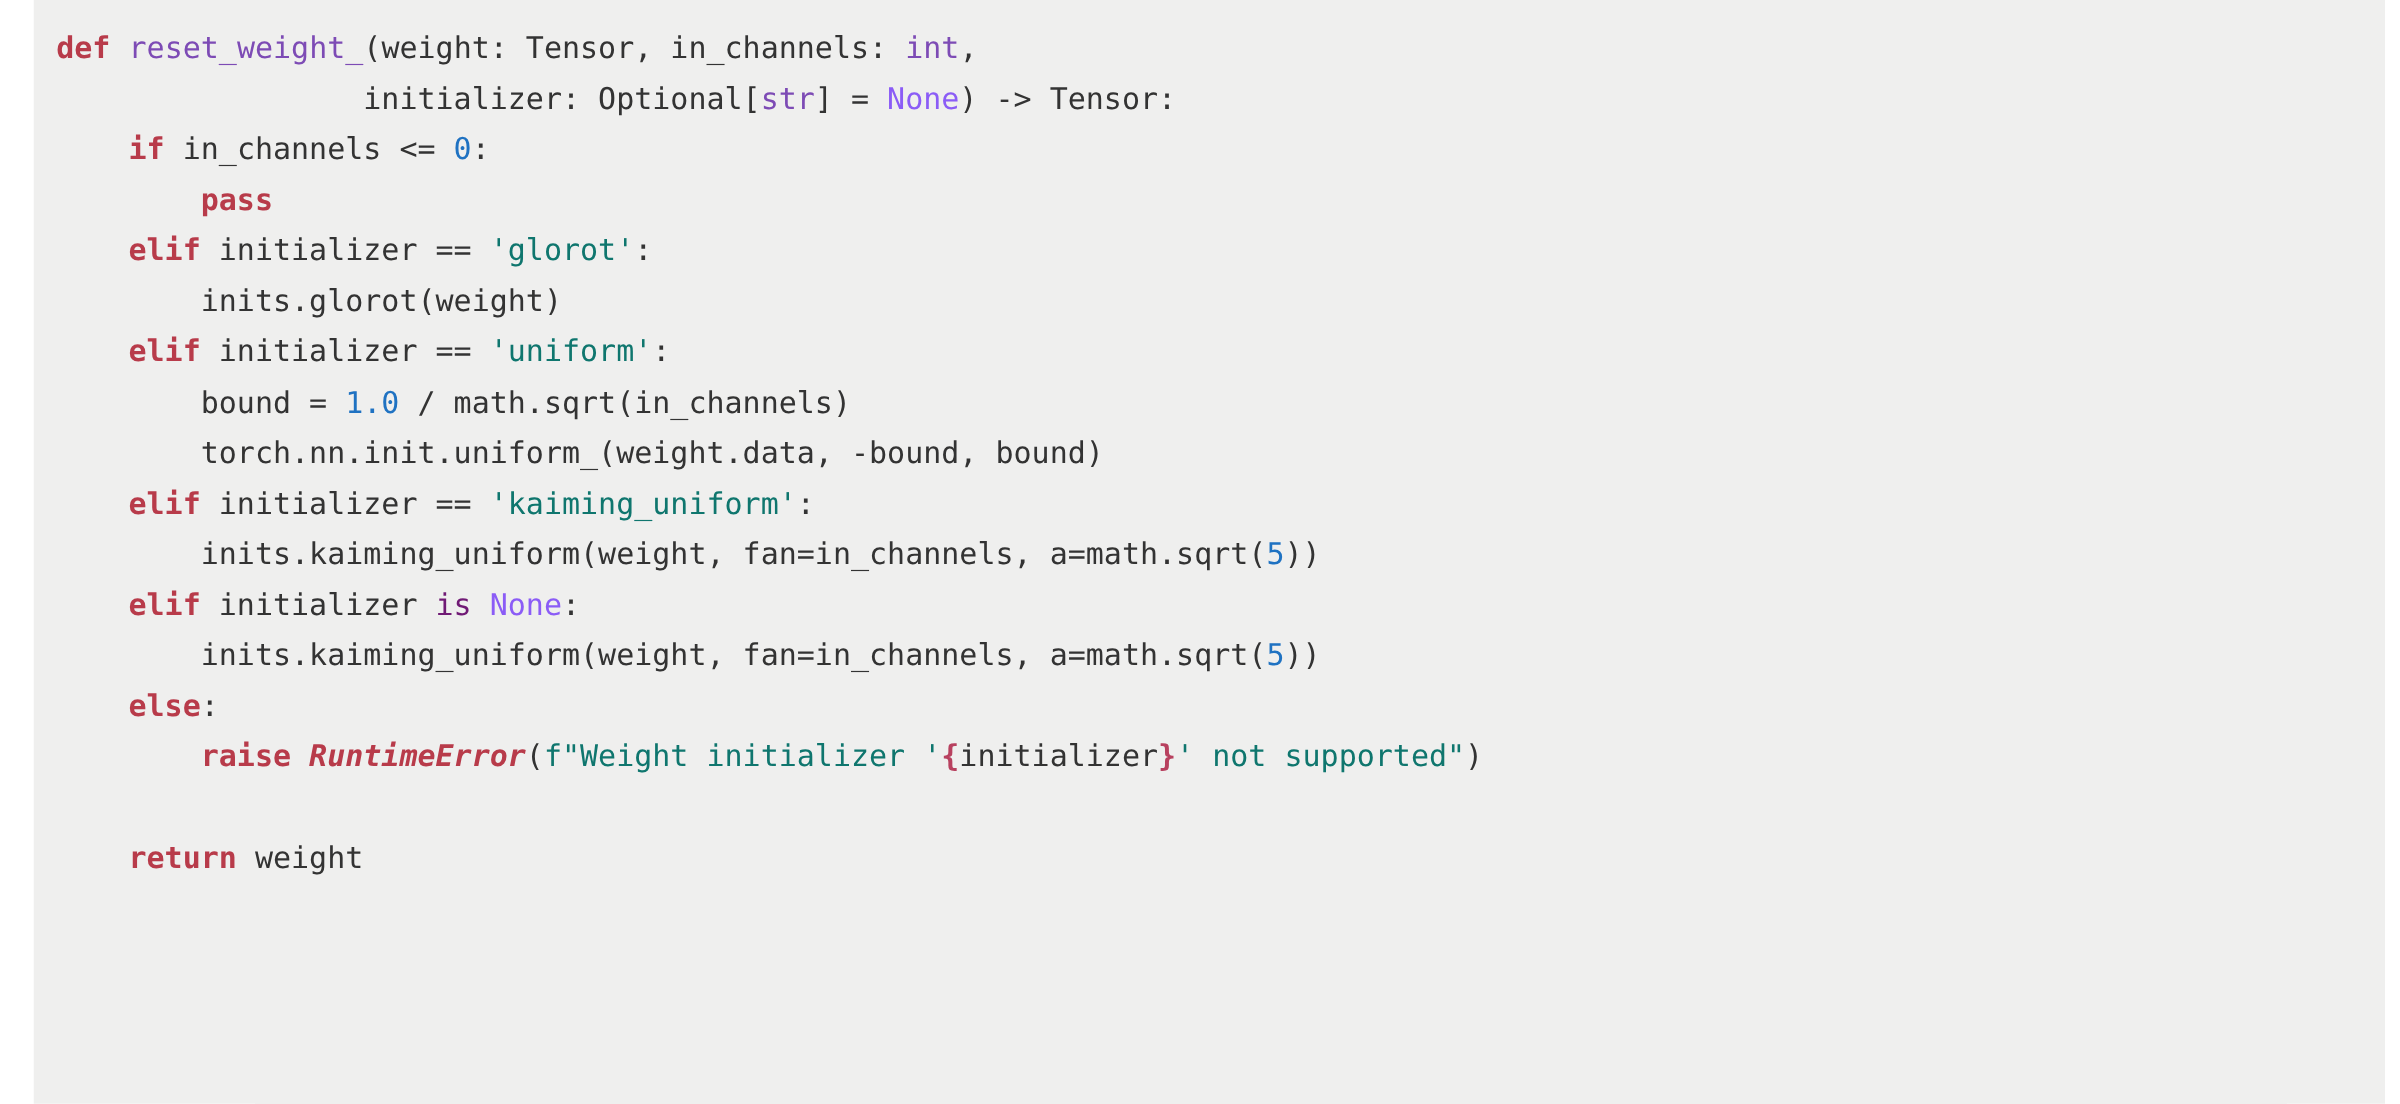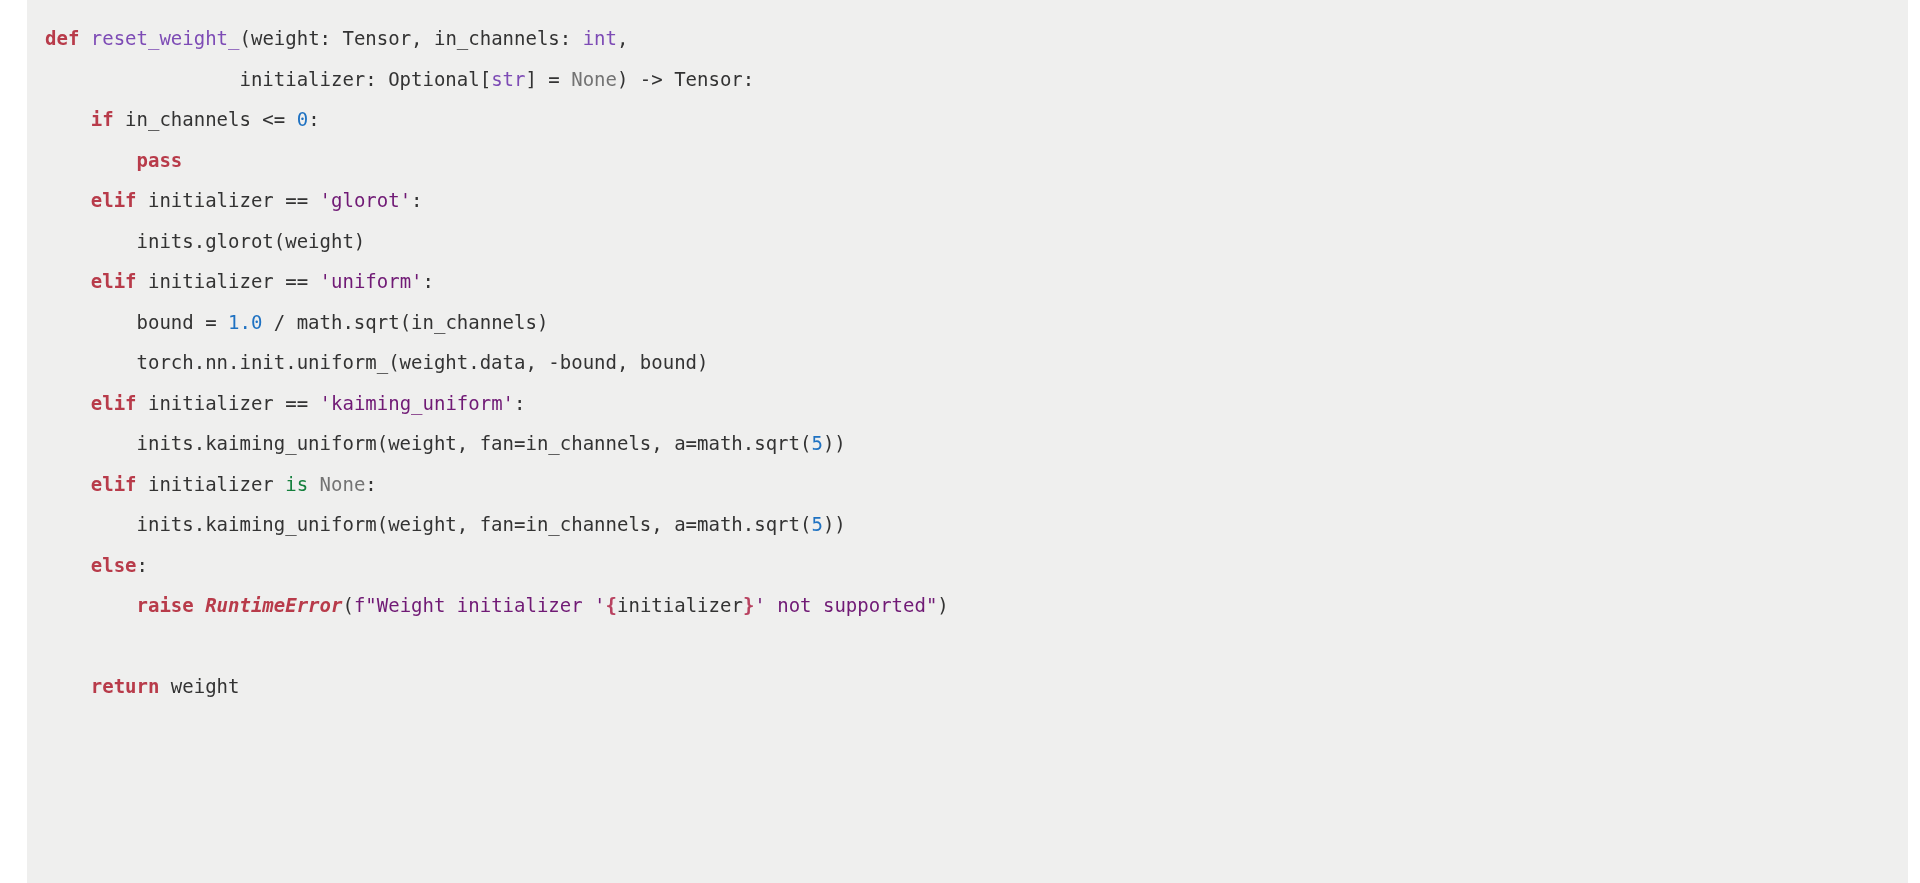--- a/index.html
+++ b/index.html
@@ -34,41 +34,41 @@
     box-sizing: border-box;
     overflow: hidden;
   }
 
   .code-lines {
     position: absolute;
     left: 18px;
     top: 18px;
     right: 0;
     white-space: pre;
-    font-size: 19px;
+    font-size: 24px;
     line-height: 40.5px;
     letter-spacing: 0px;
     color: #333333;
     -webkit-font-smoothing: antialiased;
   }
 
   .line {
     white-space: pre;
     min-height: 40.5px;
   }
 
   
   .kw        { color: #b83b4a; font-weight: bold; }   
   .fname     { color: #7d4bb5; }                       
   .builtin   { color: #7d4bb5; }                       
   .exc       { color: #b83b4a; font-weight: bold; font-style: italic; }    
   .num       { color: #1f72c2; }                       
-  .str       { color: #701a75; }                       
-  .const     { color: #737373; }                       
-  .op-kw     { color: #15803d; }                       
+  .str       { color: #0f766e; }                       
+  .const     { color: #8b5cf6; }                       
+  .op-kw     { color: #701a75; }                       
   .brace     { color: #b8415f; font-weight: bold; }    
   .plain     { color: #333333; }
 </style>
 </head>
 <body>
 
 <div class="page">
   <div class="code-block">
     <div class="code-lines" id="code-lines"><div class="line"><span class="kw">def</span><span class="plain"> </span><span class="fname">reset_weight_</span><span class="plain">(weight: Tensor, in_channels: </span><span class="builtin">int</span><span class="plain">,</span></div><div class="line"><span class="plain">                 initializer: Optional[</span><span class="builtin">str</span><span class="plain">] = </span><span class="const">None</span><span class="plain">) -&gt; Tensor:</span></div><div class="line"><span class="plain">    </span><span class="kw">if</span><span class="plain"> in_channels &lt;= </span><span class="num">0</span><span class="plain">:</span></div><div class="line"><span class="plain">        </span><span class="kw">pass</span></div><div class="line"><span class="plain">    </span><span class="kw">elif</span><span class="plain"> initializer == </span><span class="str">'glorot'</span><span class="plain">:</span></div><div class="line"><span class="plain">        inits.glorot(weight)</span></div><div class="line"><span class="plain">    </span><span class="kw">elif</span><span class="plain"> initializer == </span><span class="str">'uniform'</span><span class="plain">:</span></div><div class="line"><span class="plain">        bound = </span><span class="num">1.0</span><span class="plain"> / math.sqrt(in_channels)</span></div><div class="line"><span class="plain">        torch.nn.init.uniform_(weight.data, -bound, bound)</span></div><div class="line"><span class="plain">    </span><span class="kw">elif</span><span class="plain"> initializer == </span><span class="str">'kaiming_uniform'</span><span class="plain">:</span></div><div class="line"><span class="plain">        inits.kaiming_uniform(weight, fan=in_channels, a=math.sqrt(</span><span class="num">5</span><span class="plain">))</span></div><div class="line"><span class="plain">    </span><span class="kw">elif</span><span class="plain"> initializer </span><span class="op-kw">is</span><span class="plain"> </span><span class="const">None</span><span class="plain">:</span></div><div class="line"><span class="plain">        inits.kaiming_uniform(weight, fan=in_channels, a=math.sqrt(</span><span class="num">5</span><span class="plain">))</span></div><div class="line"><span class="plain">    </span><span class="kw">else</span><span class="plain">:</span></div><div class="line"><span class="plain">        </span><span class="kw">raise</span><span class="plain"> </span><span class="exc">RuntimeError</span><span class="plain">(</span><span class="str">f"Weight initializer '</span><span class="brace">{</span><span class="plain">initializer</span><span class="brace">}</span><span class="str">' not supported"</span><span class="plain">)</span></div><div class="line">&nbsp;</div><div class="line"><span class="plain">    </span><span class="kw">return</span><span class="plain"> weight</span></div></div>
   </div>

